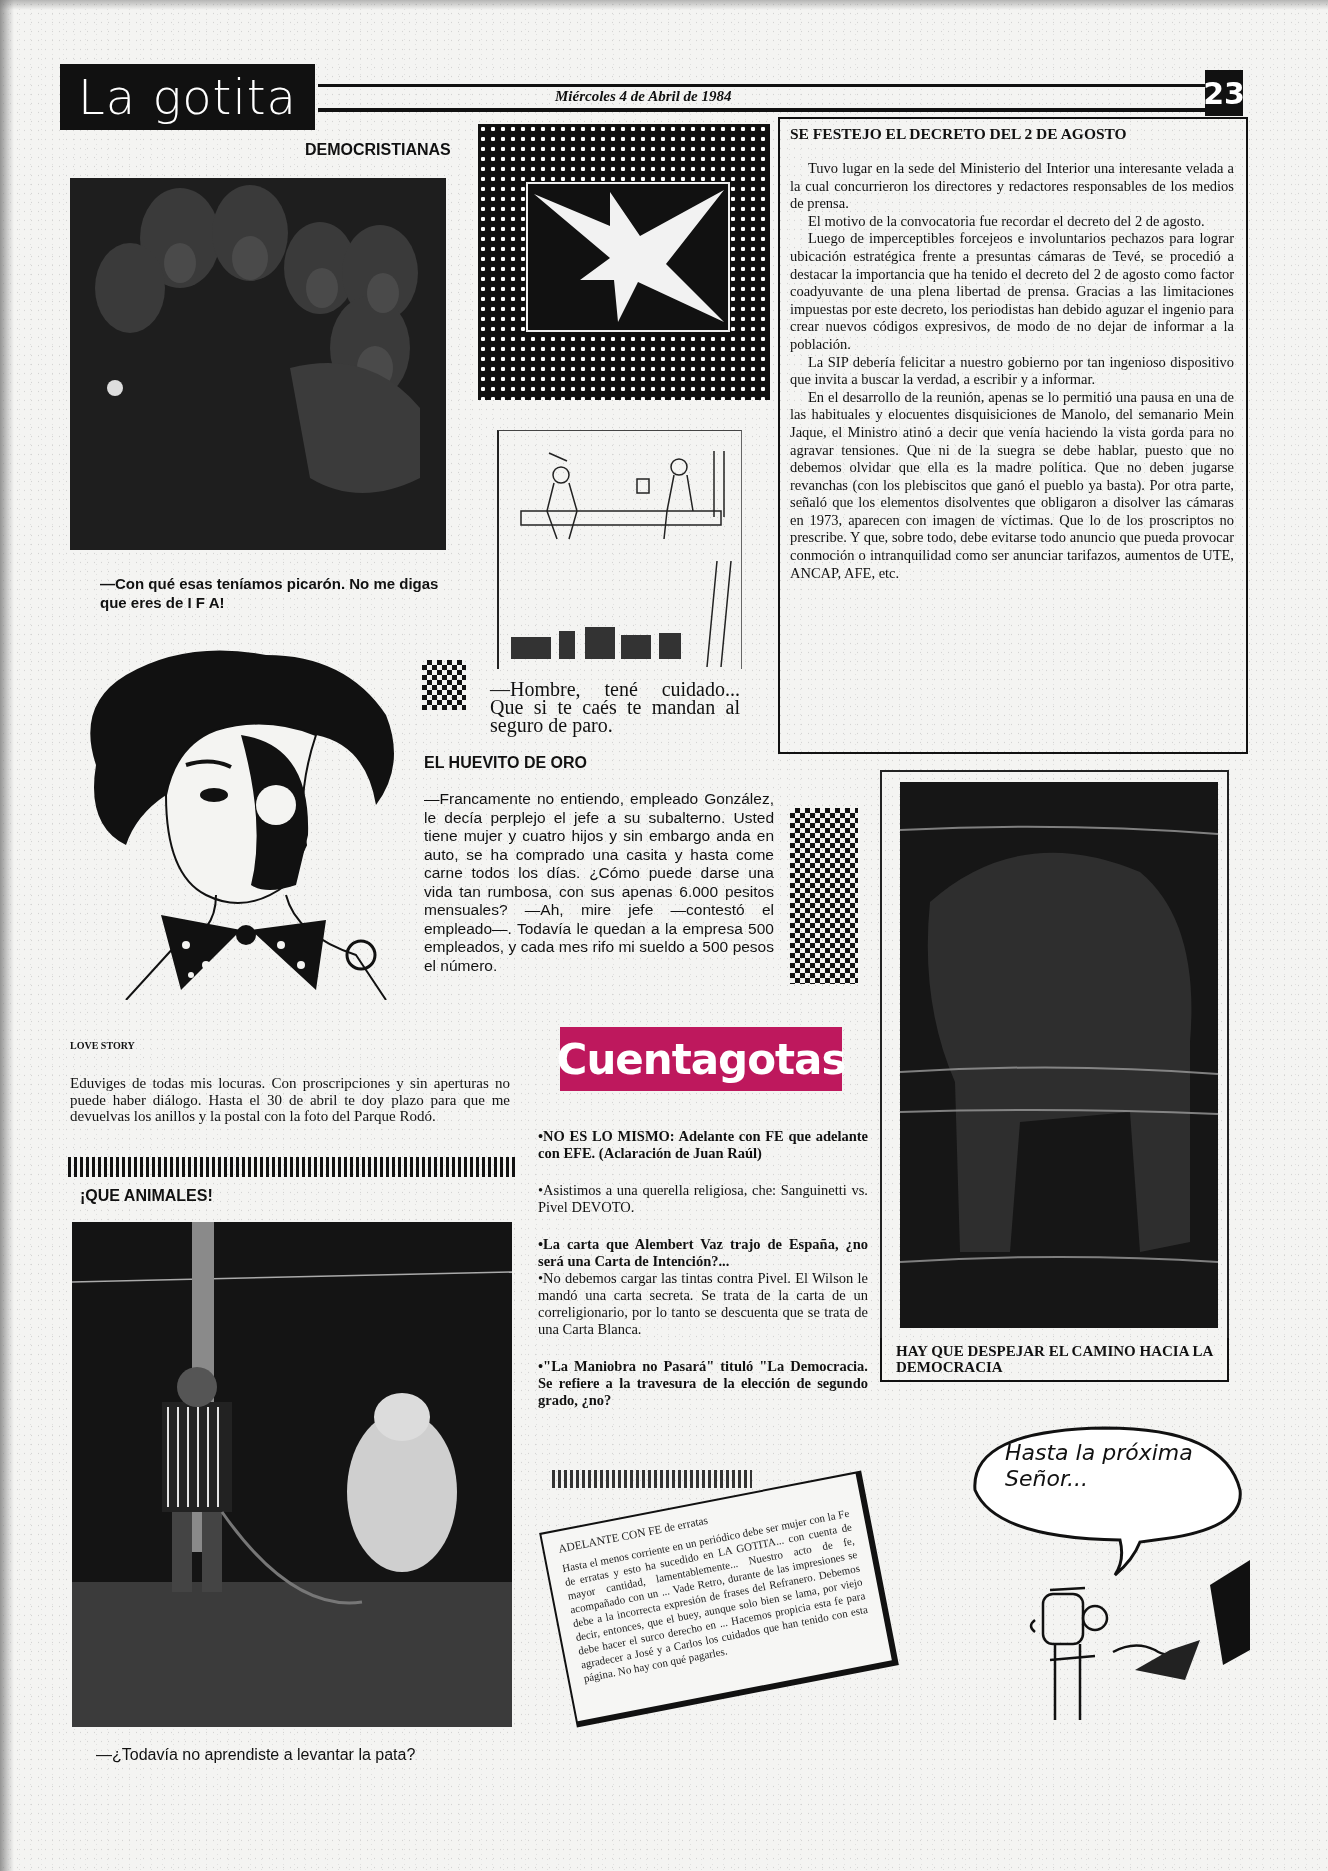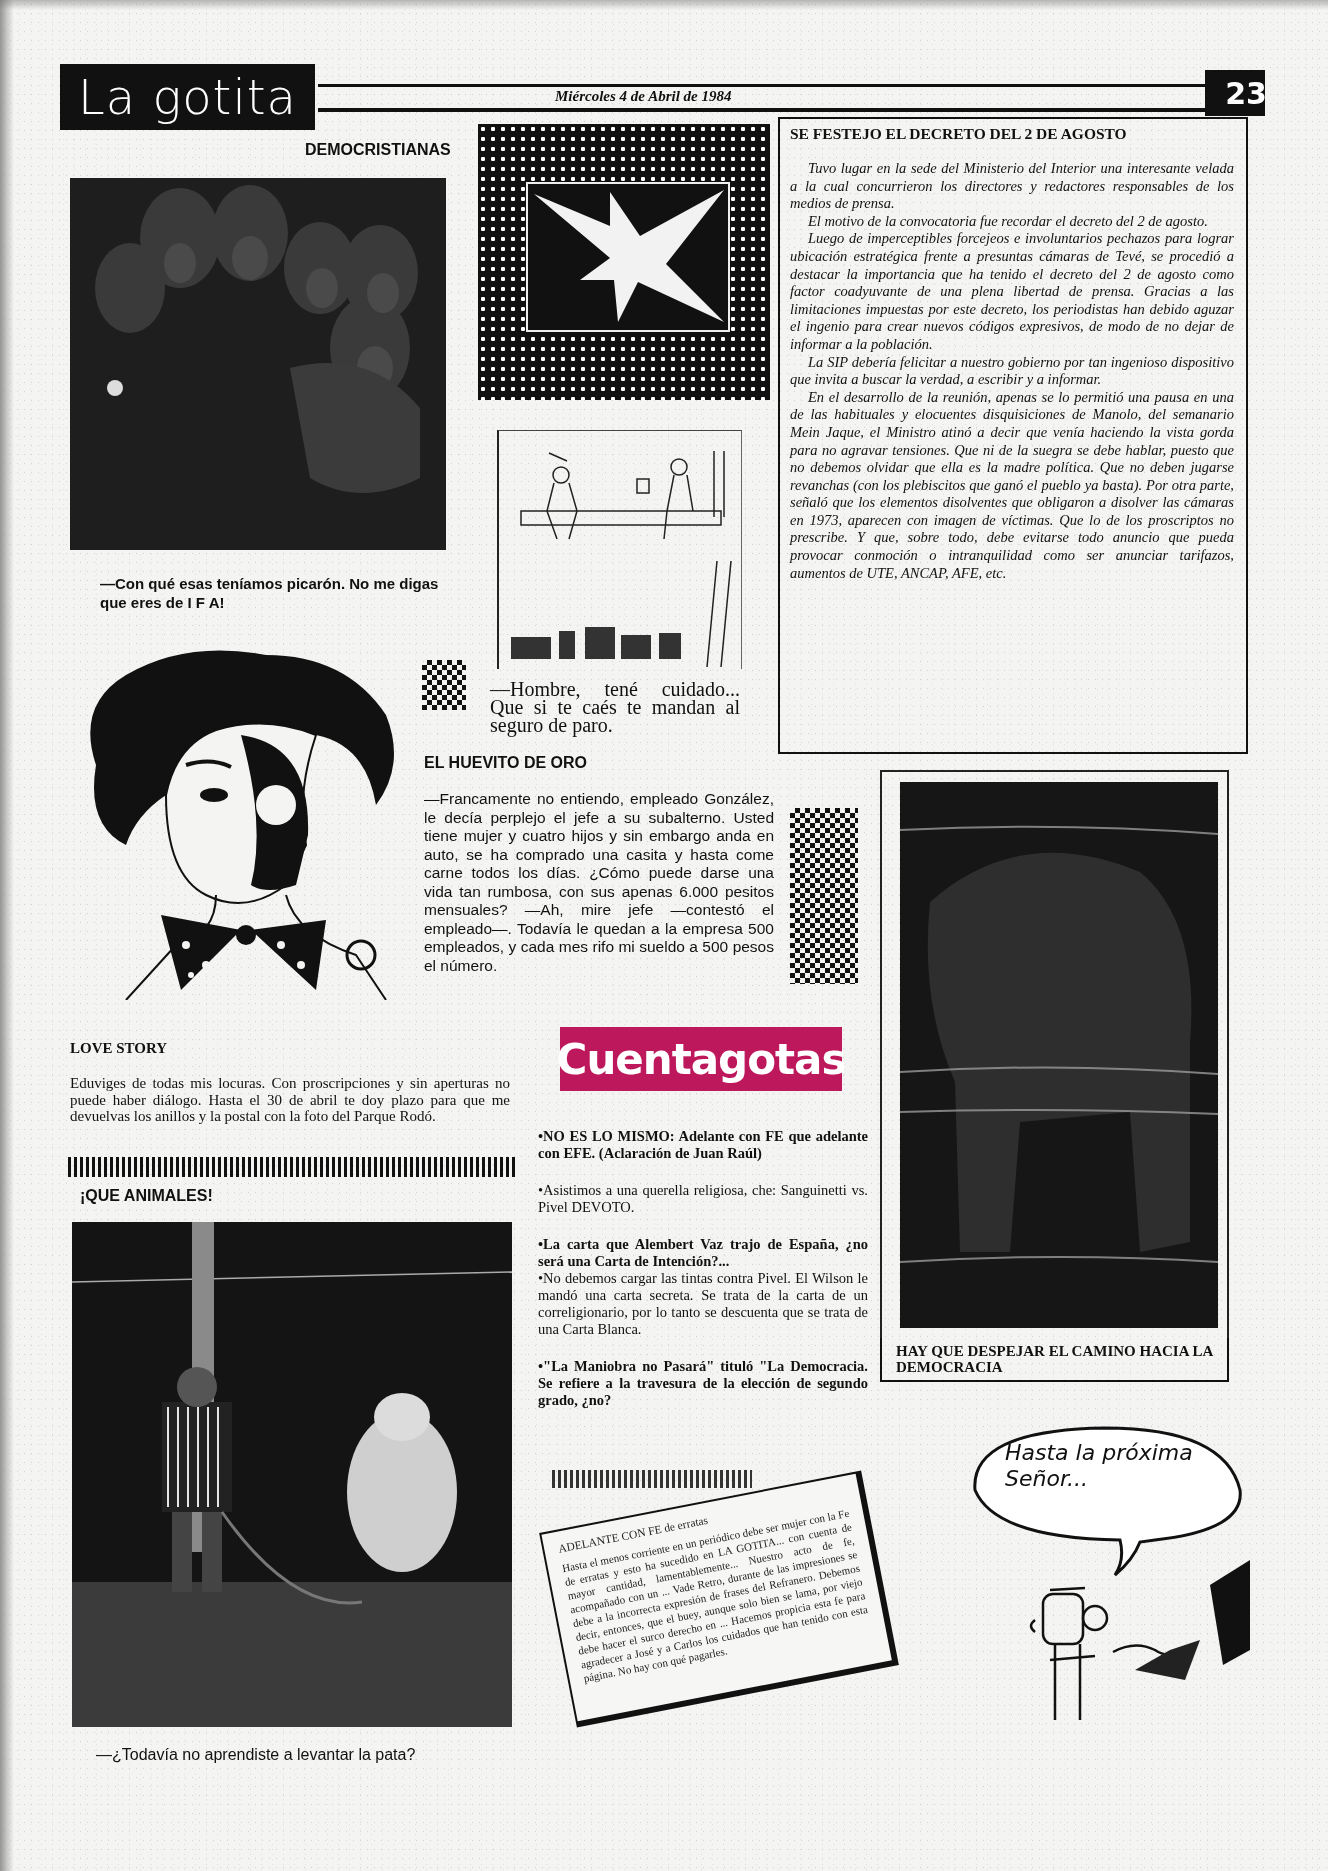--- a/index.html
+++ b/index.html
@@ -7,34 +7,34 @@
   .abs{position:absolute;}
   
   .grain{position:absolute;inset:0;background-image:radial-gradient(#9a9a9a 0.6px,transparent 0.8px),radial-gradient(#bdbdbd 0.5px,transparent 0.7px);background-size:7px 9px,11px 5px;background-position:0 0,3px 2px;opacity:.35;pointer-events:none;}
   .leftedge{position:absolute;left:0;top:0;width:14px;height:100%;background:linear-gradient(90deg,#555,#bbb 60%,transparent);opacity:.6;}
   .topedge{position:absolute;left:0;top:0;width:100%;height:10px;background:linear-gradient(180deg,#777,transparent);opacity:.5;}
 
   .masthead{left:60px;top:64px;width:255px;height:66px;background:#111;color:#fff;font-family:"DejaVu Sans",sans-serif;font-size:48px;font-weight:300;display:flex;align-items:center;justify-content:center;letter-spacing:1px;}
   .rule1{left:318px;top:84px;width:890px;height:3px;background:#111;}
   .rule2{left:318px;top:108px;width:890px;height:4px;background:#111;}
   .date{left:555px;top:88px;font-style:italic;font-weight:bold;font-size:15px;}
-  .pagenum{left:1205px;top:70px;width:38px;height:46px;background:#111;color:#fff;font-family:"DejaVu Sans",sans-serif;font-weight:bold;font-size:30px;display:flex;align-items:center;justify-content:center;padding-left:22px;}
+  .pagenum{left:1205px;top:70px;width:38px;height:46px;background:#111;color:#fff;font-family:"DejaVu Sans",sans-serif;font-weight:bold;font-size:30px;display:flex;align-items:center;justify-content:center;}
 
   .sans-head{font-family:Liberation Sans, sans-serif;font-weight:bold;text-align:center;}
   .photo{background:#1b1b1b;overflow:hidden;}
   .caption-sans{font-family:"Liberation Sans",sans-serif;font-weight:bold;font-size:15px;line-height:19px;}
   .body-sans{font-family:"Liberation Sans",sans-serif;font-size:15.5px;line-height:18.5px;text-align:justify;}
   .body-serif{font-family:"Liberation Serif",serif;font-size:14.5px;line-height:17.6px;text-align:justify;}
 
   .boxed{border:2px solid #111;background:transparent;}
   .dots{background:#111;background-image:radial-gradient(#fff 2px,transparent 2.4px);background-size:10px 10px;}
   .checker{background-image:conic-gradient(#111 25%,transparent 0 50%,#111 0 75%,transparent 0);background-size:10px 10px;}
   .barcode{background:repeating-linear-gradient(90deg,#111 0 3px,transparent 3px 6px);}
   p{margin:0;}
-  .indent{text-indent:18px;font-style:italic;}
+  .indent{text-indent:18px;}
 </style>
 </head>
 <body>
 
 <div class="grain"></div>
 <div class="leftedge"></div>
 <div class="topedge"></div>
 
 <div class="abs masthead">La gotita</div>
 <div class="abs rule1"></div>
@@ -146,21 +146,21 @@
       <path d="M0 48 Q160 40 318 52"></path>
         <path d="M0 290 Q160 280 318 292"></path>
         <path d="M0 330 Q160 325 318 332"></path>
         <path d="M0 480 Q160 470 318 480"></path>
     </g>
   </svg>
 </div>
 <div class="abs boxed" style="left:880px;top:1338px;width:345px;height:42px;border-top:none;"></div>
 <div class="abs" style="left:896px;top:1343px;width:320px;font-weight:bold;font-size:15px;line-height:16px;">HAY QUE DESPEJAR EL CAMINO HACIA LA DEMOCRACIA</div>
 
-<div class="abs" style="left:70px;top:1040px;font-weight:bold;font-size:15px;">LOVE STORY</div>
+<div class="abs" style="left:70px;top:1040px;font-weight:bold;font-size:10px;">LOVE STORY</div>
 <div class="abs body-serif" style="left:70px;top:1075px;width:440px;font-size:15px;line-height:16.5px;">Eduviges de todas mis locuras. Con proscripciones y sin aperturas no puede haber diálogo. Hasta el 30 de abril te doy plazo para que me devuelvas los anillos y la postal con la foto del Parque Rodó.</div>
 <div class="abs barcode" style="left:68px;top:1157px;width:448px;height:20px;"></div>
 
 <div class="abs sans-head" style="left:80px;top:1187px;font-size:16px;">¡QUE ANIMALES!</div>
 <div class="abs photo" style="left:72px;top:1222px;width:440px;height:505px;">
   <svg width="440" height="505" viewBox="0 0 440 505">
     <rect width="440" height="505" fill="#141414"></rect>
     <rect x="0" y="360" width="440" height="145" fill="#3b3b3b"></rect>
     <path d="M0 60 L440 50" stroke="#aaa" stroke-width="1.5"></path>
     <rect x="120" y="0" width="22" height="330" fill="#8a8a8a"></rect>

